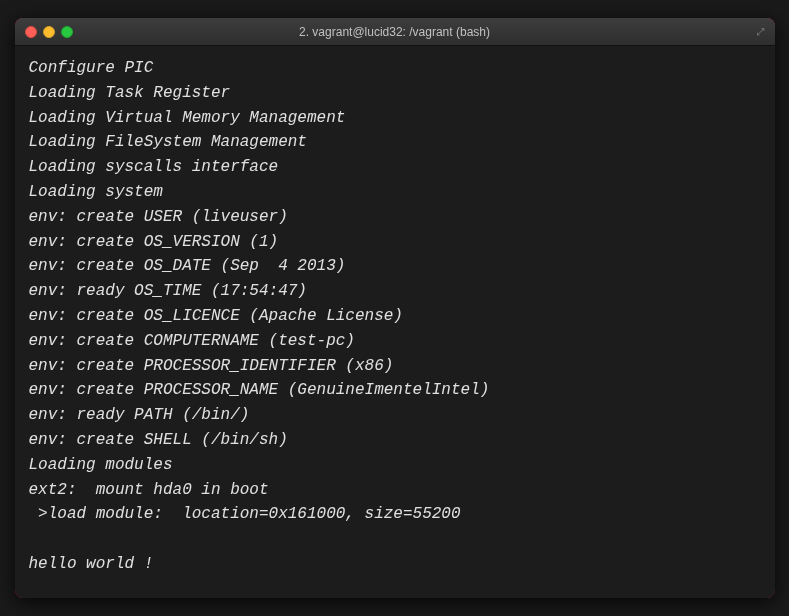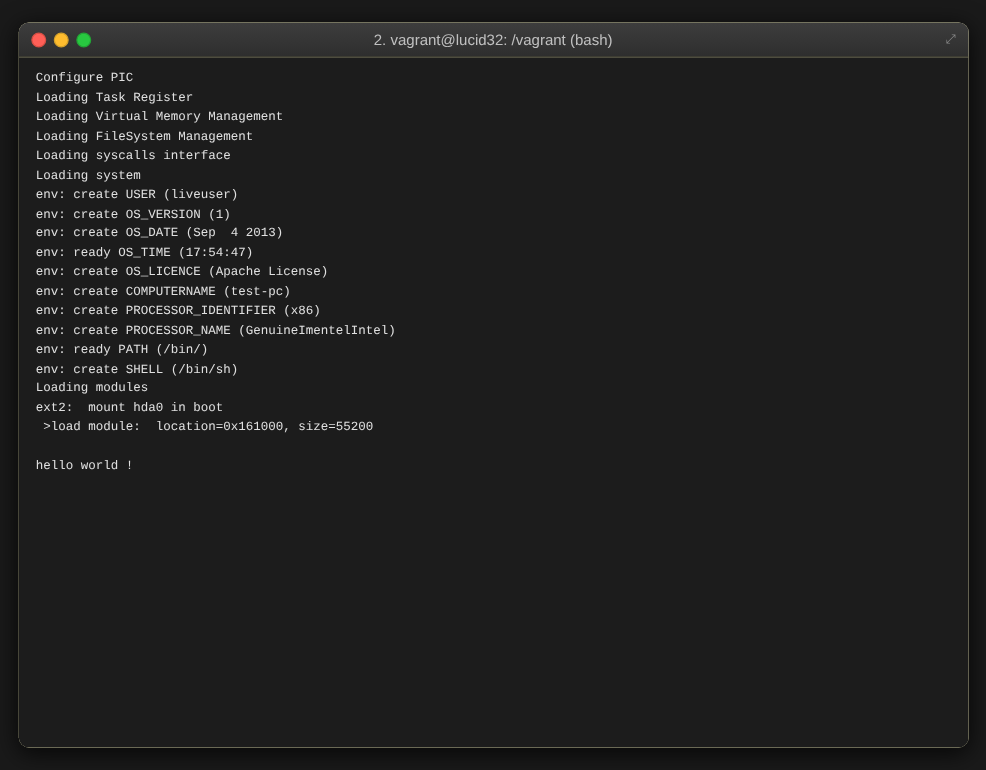--- a/index.html
+++ b/index.html
@@ -10,21 +10,21 @@
       background: #1a1a1a;
       display: flex;
       align-items: center;
       justify-content: center;
       font-family: Arial, sans-serif;
     }
 
     .window {
       width: 760px;
       height: 580px;
-      background: #fef9c3;
+      background: #be185d;
       border-radius: 8px;
       overflow: hidden;
       box-shadow: 0 4px 20px rgba(0,0,0,0.8);
       display: flex;
       flex-direction: column;
     }
 
     .titlebar {
       background: linear-gradient(to bottom, #3d3d3d, #2e2e2e);
       height: 28px;
@@ -68,23 +68,24 @@
       color: #888;
       font-size: 10px;
     }
 
     .terminal-body {
       flex: 1;
       background: #1c1c1c;
       padding: 10px 14px;
       overflow-y: auto;
       font-family: 'Courier New', Courier, monospace;
-      font-size: 10px;
+      font-size: 16px;
       color: #e0e0e0;
       line-height: 1.55;
+      font-style: italic;
     }
 
     .terminal-line {
       white-space: pre;
       display: block;
     }
 
     .blank {
       display: block;
       height: 1.55em;

